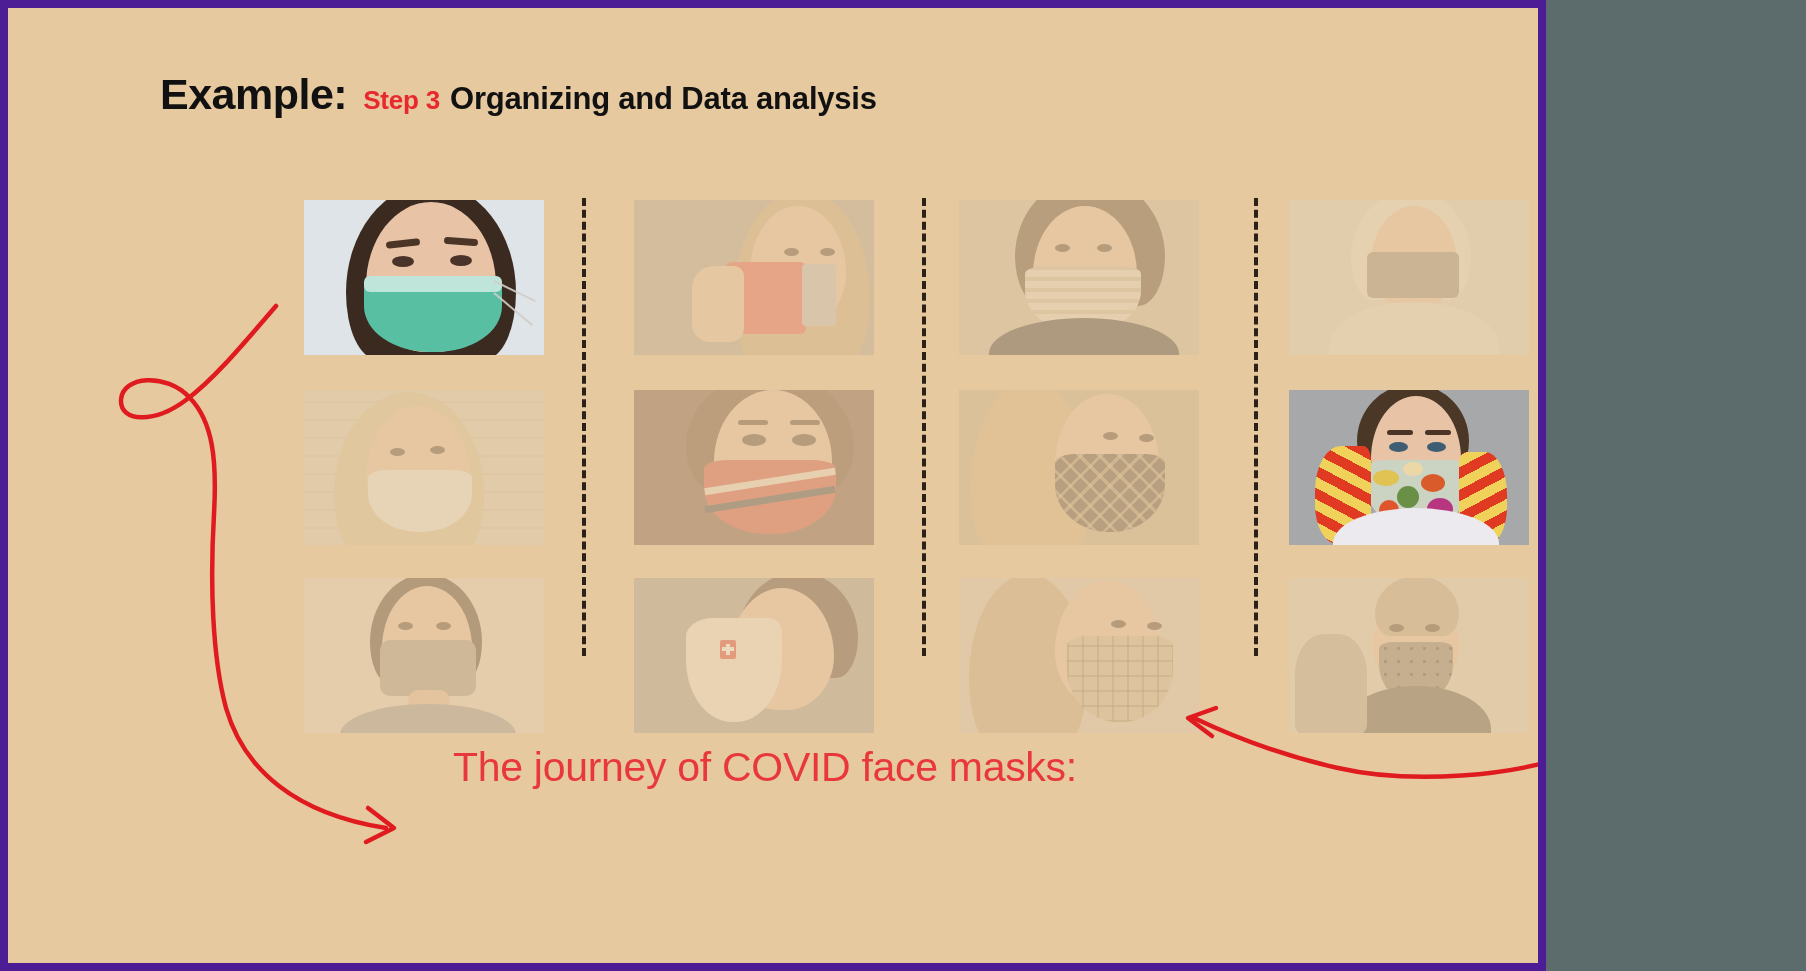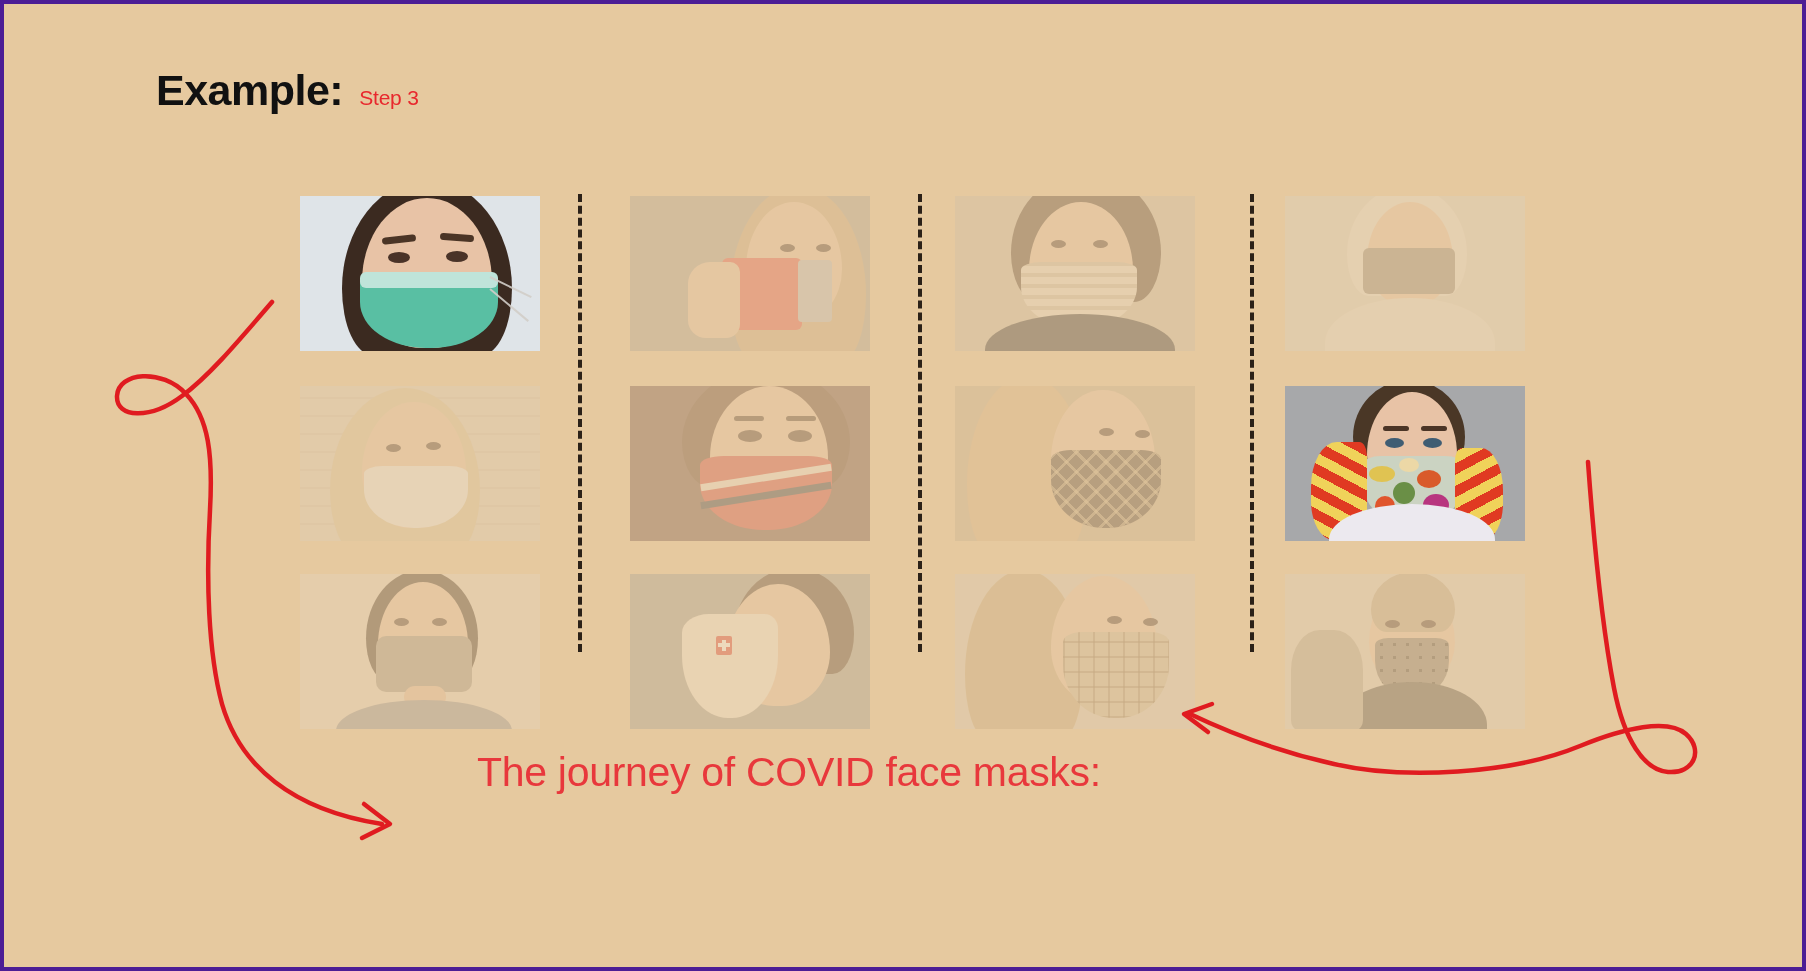--- a/index.html
+++ b/index.html
@@ -6,46 +6,46 @@
   html, body {
     margin: 0;
     padding: 0;
     background: #5c6b6b;
   }
   body {
     font-family: "Liberation Sans", sans-serif;
   }
   .slide {
     position: relative;
-    width: 1806px;
+    width: 1546px;
     height: 971px;
     background: #e6c99f;
     overflow: hidden;
     box-sizing: border-box;
-    border: 4px solid #4c1d95;
+    border: 8px solid #4c1d95;
   }
 
   
   .title-row {
     position: absolute;
     left: 152px;
     top: 62px;
     display: flex;
     align-items: baseline;
     white-space: nowrap;
   }
   .title-main {
     font-size: 43px;
     font-weight: bold;
     color: #111111;
     letter-spacing: -0.5px;
   }
   .title-step {
-    font-size: 21px;
-    font-weight: normal;
+    font-size: 26px;
+    font-weight: bold;
     color: #e8282d;
     margin-left: 16px;
     letter-spacing: -0.2px;
   }
   .title-rest {
     font-size: 31px;
     font-weight: bold;
     color: #111111;
     margin-left: 10px;
     letter-spacing: -0.2px;
@@ -142,24 +142,23 @@
     height: 458px;
     border-left: 4px dashed #2b2118;
   }
   .divider.d0 { left: 574px; }
   .divider.d1 { left: 914px; }
   .divider.d2 { left: 1246px; }
 
   
   .caption {
     position: absolute;
-    left: 473px;
+    left: 445px;
     top: 738px;
     width: 870px;
-    margin-top: 9px;
   }
   .caption-line1 {
     font-size: 41px;
     font-weight: normal;
     color: #e8383c;
     line-height: 1.04;
     letter-spacing: -0.3px;
   }
   .caption-line2 {
     font-size: 42px;
@@ -186,20 +185,21 @@
   }
 </style>
 </head>
 <body>
 
 <div class="slide">
 
   <div class="title-row">
     <span class="title-main">Example:</span>
     <span class="title-step">Step 3</span>
+    <span class="title-rest">Organizing and Data analysis</span>
   </div>
 
   <div class="grid">
 
     <div class="col col-0">
 
       <div class="thumb r0">
         <div class="scene">
           <div class="bg-wall" style="background:#dfe4e8;"></div>
           <div class="hair" style="left:42px;top:-16px;width:170px;height:175px;background:#3b2a20;"></div>

